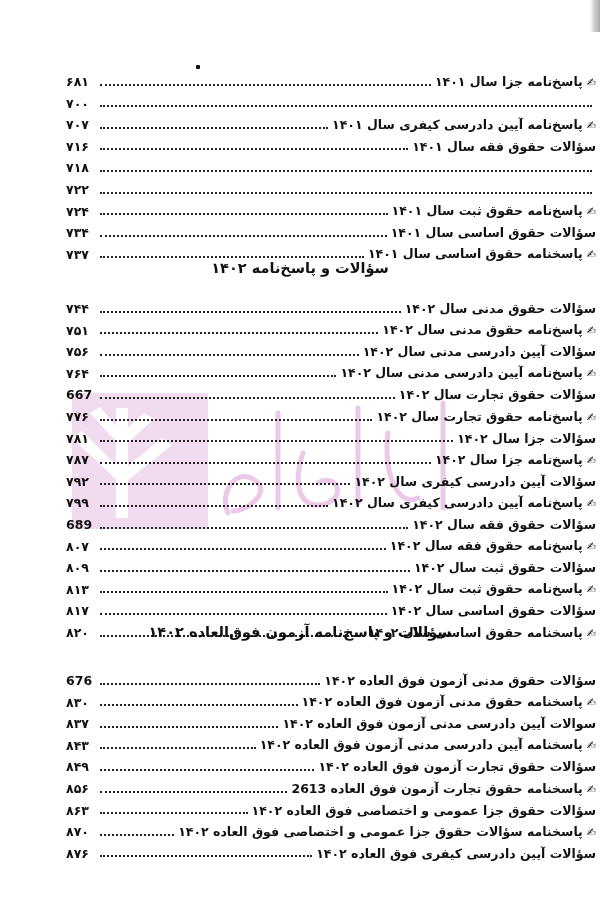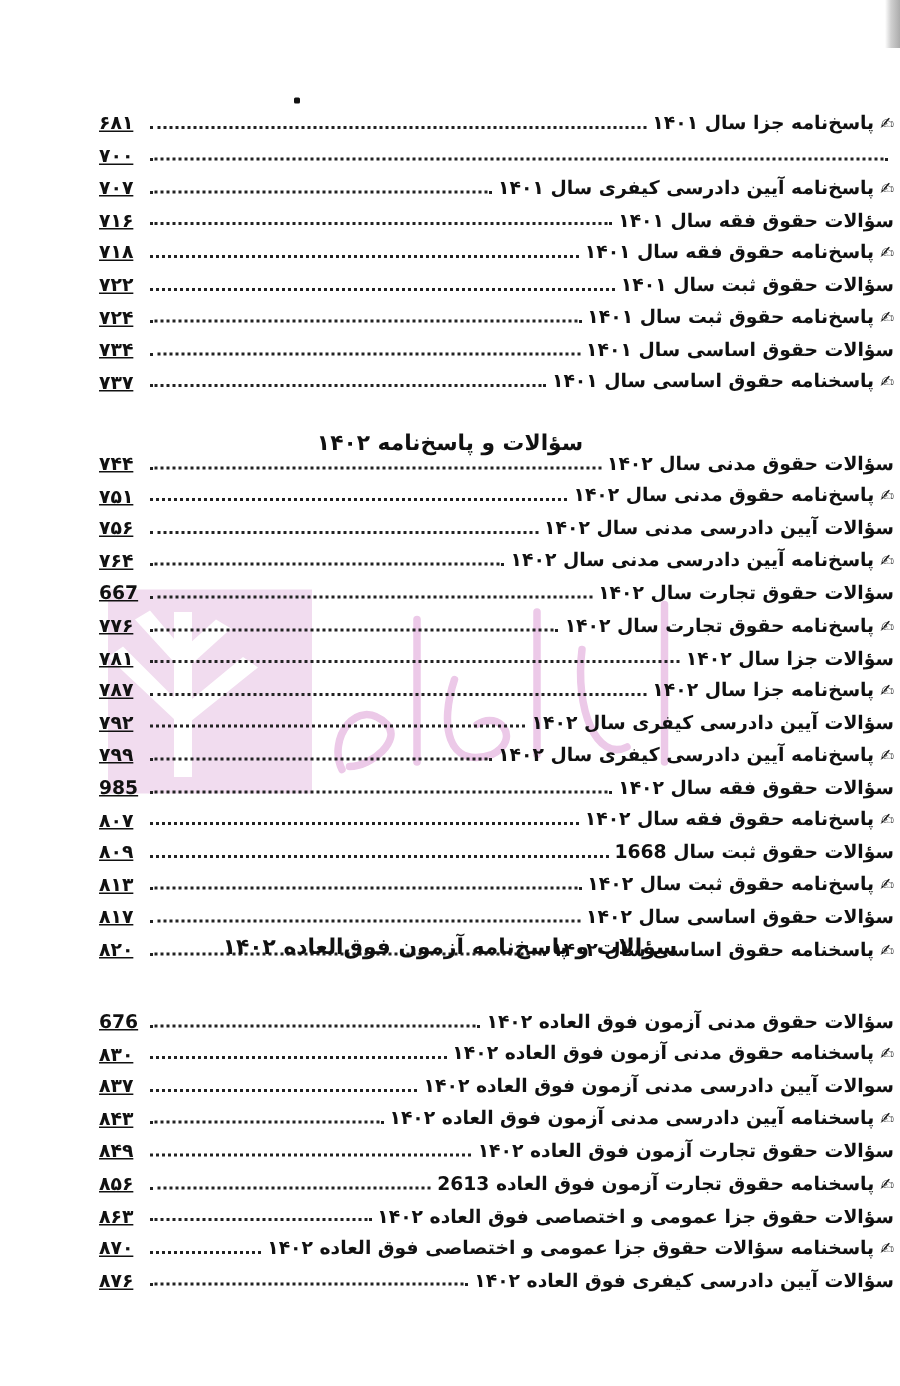--- a/index.html
+++ b/index.html
@@ -20,21 +20,21 @@
   .row {
     position:absolute; left:66px; width:530px; height:21px;
     display:flex; flex-direction:row-reverse; align-items:center;
     direction:ltr; font-size:12.5px; line-height:21px; font-weight:bold;
   }
   .row .title { direction:rtl; white-space:nowrap; font-weight:bold; }
   .row .icon { font-size:11px; margin-left:4px; font-weight:normal; }
   .row .leader {
     flex:1; margin:0 4px 0 4px; height:0; border-bottom:2px dotted #222; align-self:center; margin-top:6px;
   }
-  .row .page { direction:rtl; min-width:30px; text-align:left; font-weight:bold;text-decoration:underline; }
+  .row .page { direction:rtl; min-width:30px; text-align:left; font-weight:bold; }
   .heading {
     position:absolute; left:0; width:600px; text-align:center; direction:rtl;
     font-size:14.5px; font-weight:bold; height:24px; line-height:24px;
   }
 </style>
 </head>
 <body>
 
 <div class="scan-edge"></div>
 <div class="dot"></div>
@@ -77,45 +77,43 @@
       <span class="title"><span class="icon">✍</span><span>پاسخ‌نامه آیین دادرسی کیفری سال ۱۴۰۱</span></span>
       <span class="leader"></span>
       <span class="page">۷۰۷</span>
     </div>
     <div class="row" style="top: 135.8px;">
       <span class="title"><span>سؤالات حقوق فقه سال ۱۴۰۱</span></span>
       <span class="leader"></span>
       <span class="page">۷۱۶</span>
     </div>
     <div class="row" style="top: 157.4px;">
-      <span class="title"><span class="icon">✍</span><span>پاسخ‌نامه حقوق فقه سال ۱۴۰۱</span></span>
       <span class="leader"></span>
       <span class="page">۷۱۸</span>
     </div>
     <div class="row" style="top: 179px;">
-      <span class="title"><span>سؤالات حقوق ثبت سال ۱۴۰۱</span></span>
       <span class="leader"></span>
       <span class="page">۷۲۲</span>
     </div>
     <div class="row" style="top: 200.6px;">
       <span class="title"><span class="icon">✍</span><span>پاسخ‌نامه حقوق ثبت سال ۱۴۰۱</span></span>
       <span class="leader"></span>
       <span class="page">۷۲۴</span>
     </div>
     <div class="row" style="top: 222.2px;">
       <span class="title"><span>سؤالات حقوق اساسی سال ۱۴۰۱</span></span>
       <span class="leader"></span>
       <span class="page">۷۳۴</span>
     </div>
     <div class="row" style="top: 243.8px;">
       <span class="title"><span class="icon">✍</span><span>پاسخنامه حقوق اساسی سال ۱۴۰۱</span></span>
       <span class="leader"></span>
       <span class="page">۷۳۷</span>
     </div>
-    <div class="heading" style="top: 284px;">سؤالات و پاسخ‌نامه ۱۴۰۲</div>
+    <div class="heading" style="top: 256px;">سؤالات و پاسخ‌نامه ۱۴۰۲</div>
     <div class="row" style="top: 298px;">
       <span class="title"><span>سؤالات حقوق مدنی سال ۱۴۰۲</span></span>
       <span class="leader"></span>
       <span class="page">۷۴۴</span>
     </div>
     <div class="row" style="top: 319.6px;">
       <span class="title"><span class="icon">✍</span><span>پاسخ‌نامه حقوق مدنی سال ۱۴۰۲</span></span>
       <span class="leader"></span>
       <span class="page">۷۵۱</span>
     </div>
@@ -155,29 +153,29 @@
       <span class="page">۷۹۲</span>
     </div>
     <div class="row" style="top: 492.4px;">
       <span class="title"><span class="icon">✍</span><span>پاسخ‌نامه آیین دادرسی کیفری سال ۱۴۰۲</span></span>
       <span class="leader"></span>
       <span class="page">۷۹۹</span>
     </div>
     <div class="row" style="top: 514px;">
       <span class="title"><span>سؤالات حقوق فقه سال ۱۴۰۲</span></span>
       <span class="leader"></span>
-      <span class="page">985</span>
+      <span class="page">689</span>
     </div>
     <div class="row" style="top: 535.6px;">
       <span class="title"><span class="icon">✍</span><span>پاسخ‌نامه حقوق فقه سال ۱۴۰۲</span></span>
       <span class="leader"></span>
       <span class="page">۸۰۷</span>
     </div>
     <div class="row" style="top: 557.2px;">
-      <span class="title"><span>سؤالات حقوق ثبت سال 1668</span></span>
+      <span class="title"><span>سؤالات حقوق ثبت سال ۱۴۰۲</span></span>
       <span class="leader"></span>
       <span class="page">۸۰۹</span>
     </div>
     <div class="row" style="top: 578.8px;">
       <span class="title"><span class="icon">✍</span><span>پاسخ‌نامه حقوق ثبت سال ۱۴۰۲</span></span>
       <span class="leader"></span>
       <span class="page">۸۱۳</span>
     </div>
     <div class="row" style="top: 600.4px;">
       <span class="title"><span>سؤالات حقوق اساسی سال ۱۴۰۲</span></span>

